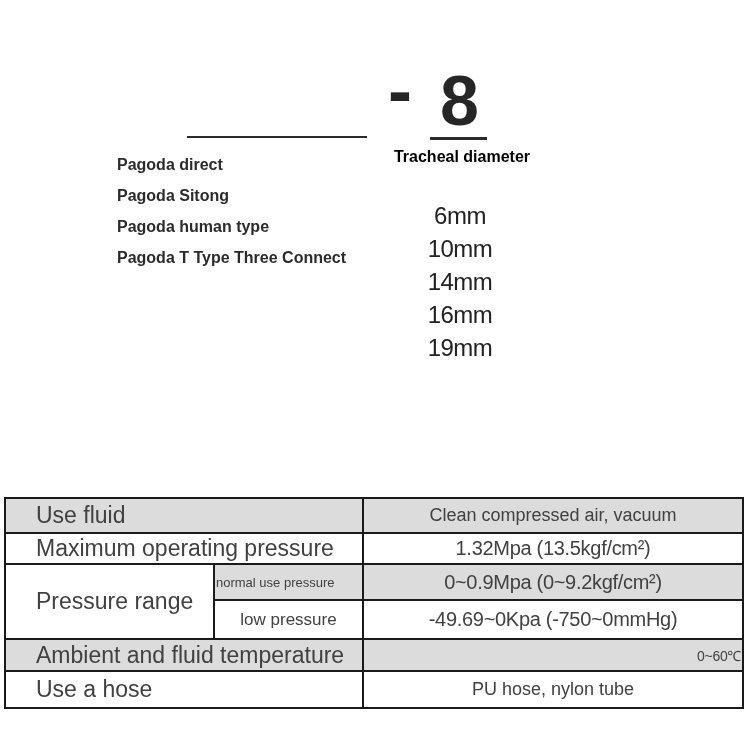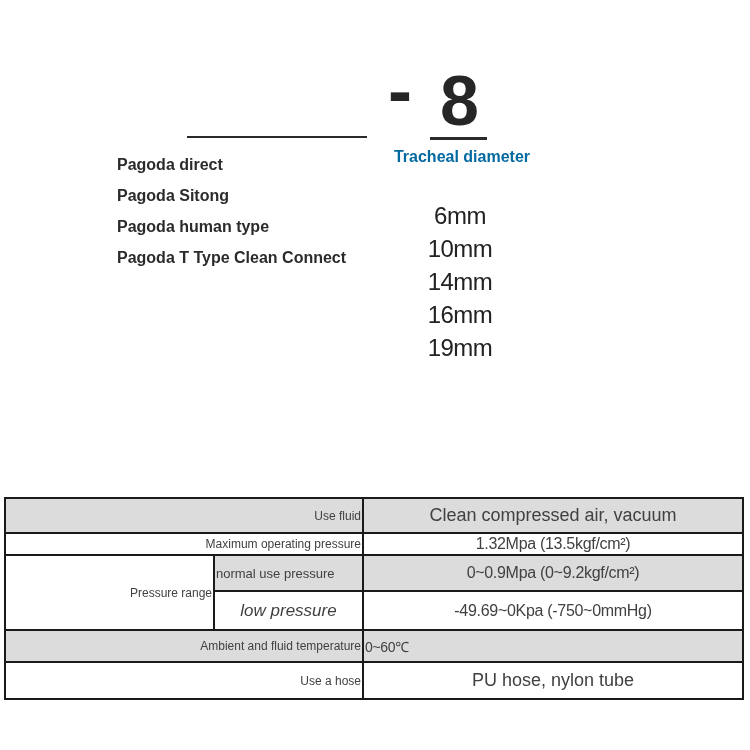--- a/index.html
+++ b/index.html
@@ -31,21 +31,21 @@
     left: 430px; top: 137px;
     width: 57px; height: 3px;
     background: #2b2b2b;
   }
   .diameter-label {
     position: absolute;
     left: 382px; top: 148px;
     width: 160px;
     text-align: center;
     font-size: 16px; font-weight: bold;
-    color: #0369a1;
+    color: #000000;
   }
 
   
   .type-underline {
     position: absolute;
     left: 187px; top: 136px;
     width: 180px; height: 2px;
     background: #2b2b2b;
   }
   .type-list {
@@ -83,46 +83,46 @@
   table.spec-table td {
     border: 2px solid #1a1a1a;
     vertical-align: middle;
     color: #414141;
     overflow: hidden;
     white-space: nowrap;
   }
   tr.shaded td { background: #dcdcdc; }
   td.white-bg { background: #ffffff !important; }
   td.label {
-    text-align: right;
+    text-align: left;
     padding-left: 30px;
-    font-size: 12px;
+    font-size: 23px;
   }
   td.value { text-align: center; font-size: 18px; }
-  td.value-cond { text-align: center; font-size: 16px; letter-spacing: -0.3px; }
-  td.value-small { text-align: left; font-size: 14px; letter-spacing: -0.3px; }
+  td.value-cond { text-align: center; font-size: 20px; letter-spacing: -0.3px; }
+  td.value-small { text-align: right; font-size: 14px; letter-spacing: -0.3px; }
   td.sub-top { text-align: left; font-size: 13px; }
-  td.sub-bottom { text-align: center; font-size: 17px; font-style: italic; }
+  td.sub-bottom { text-align: center; font-size: 17px; }
 </style>
 </head>
 <body>
 
 <div class="page">
 
   <div class="model-dash">-</div>
   <div class="model-size">8</div>
   <div class="size-underline"></div>
   <div class="diameter-label">Tracheal diameter</div>
 
   <div class="type-underline"></div>
   <div class="type-list">
     <div>Pagoda direct</div>
     <div>Pagoda Sitong</div>
     <div>Pagoda human type</div>
-    <div>Pagoda T Type Clean Connect</div>
+    <div>Pagoda T Type Three Connect</div>
   </div>
 
   <div class="size-list">
     <div>6mm</div>
     <div>10mm</div>
     <div>14mm</div>
     <div>16mm</div>
     <div>19mm</div>
   </div>
 

